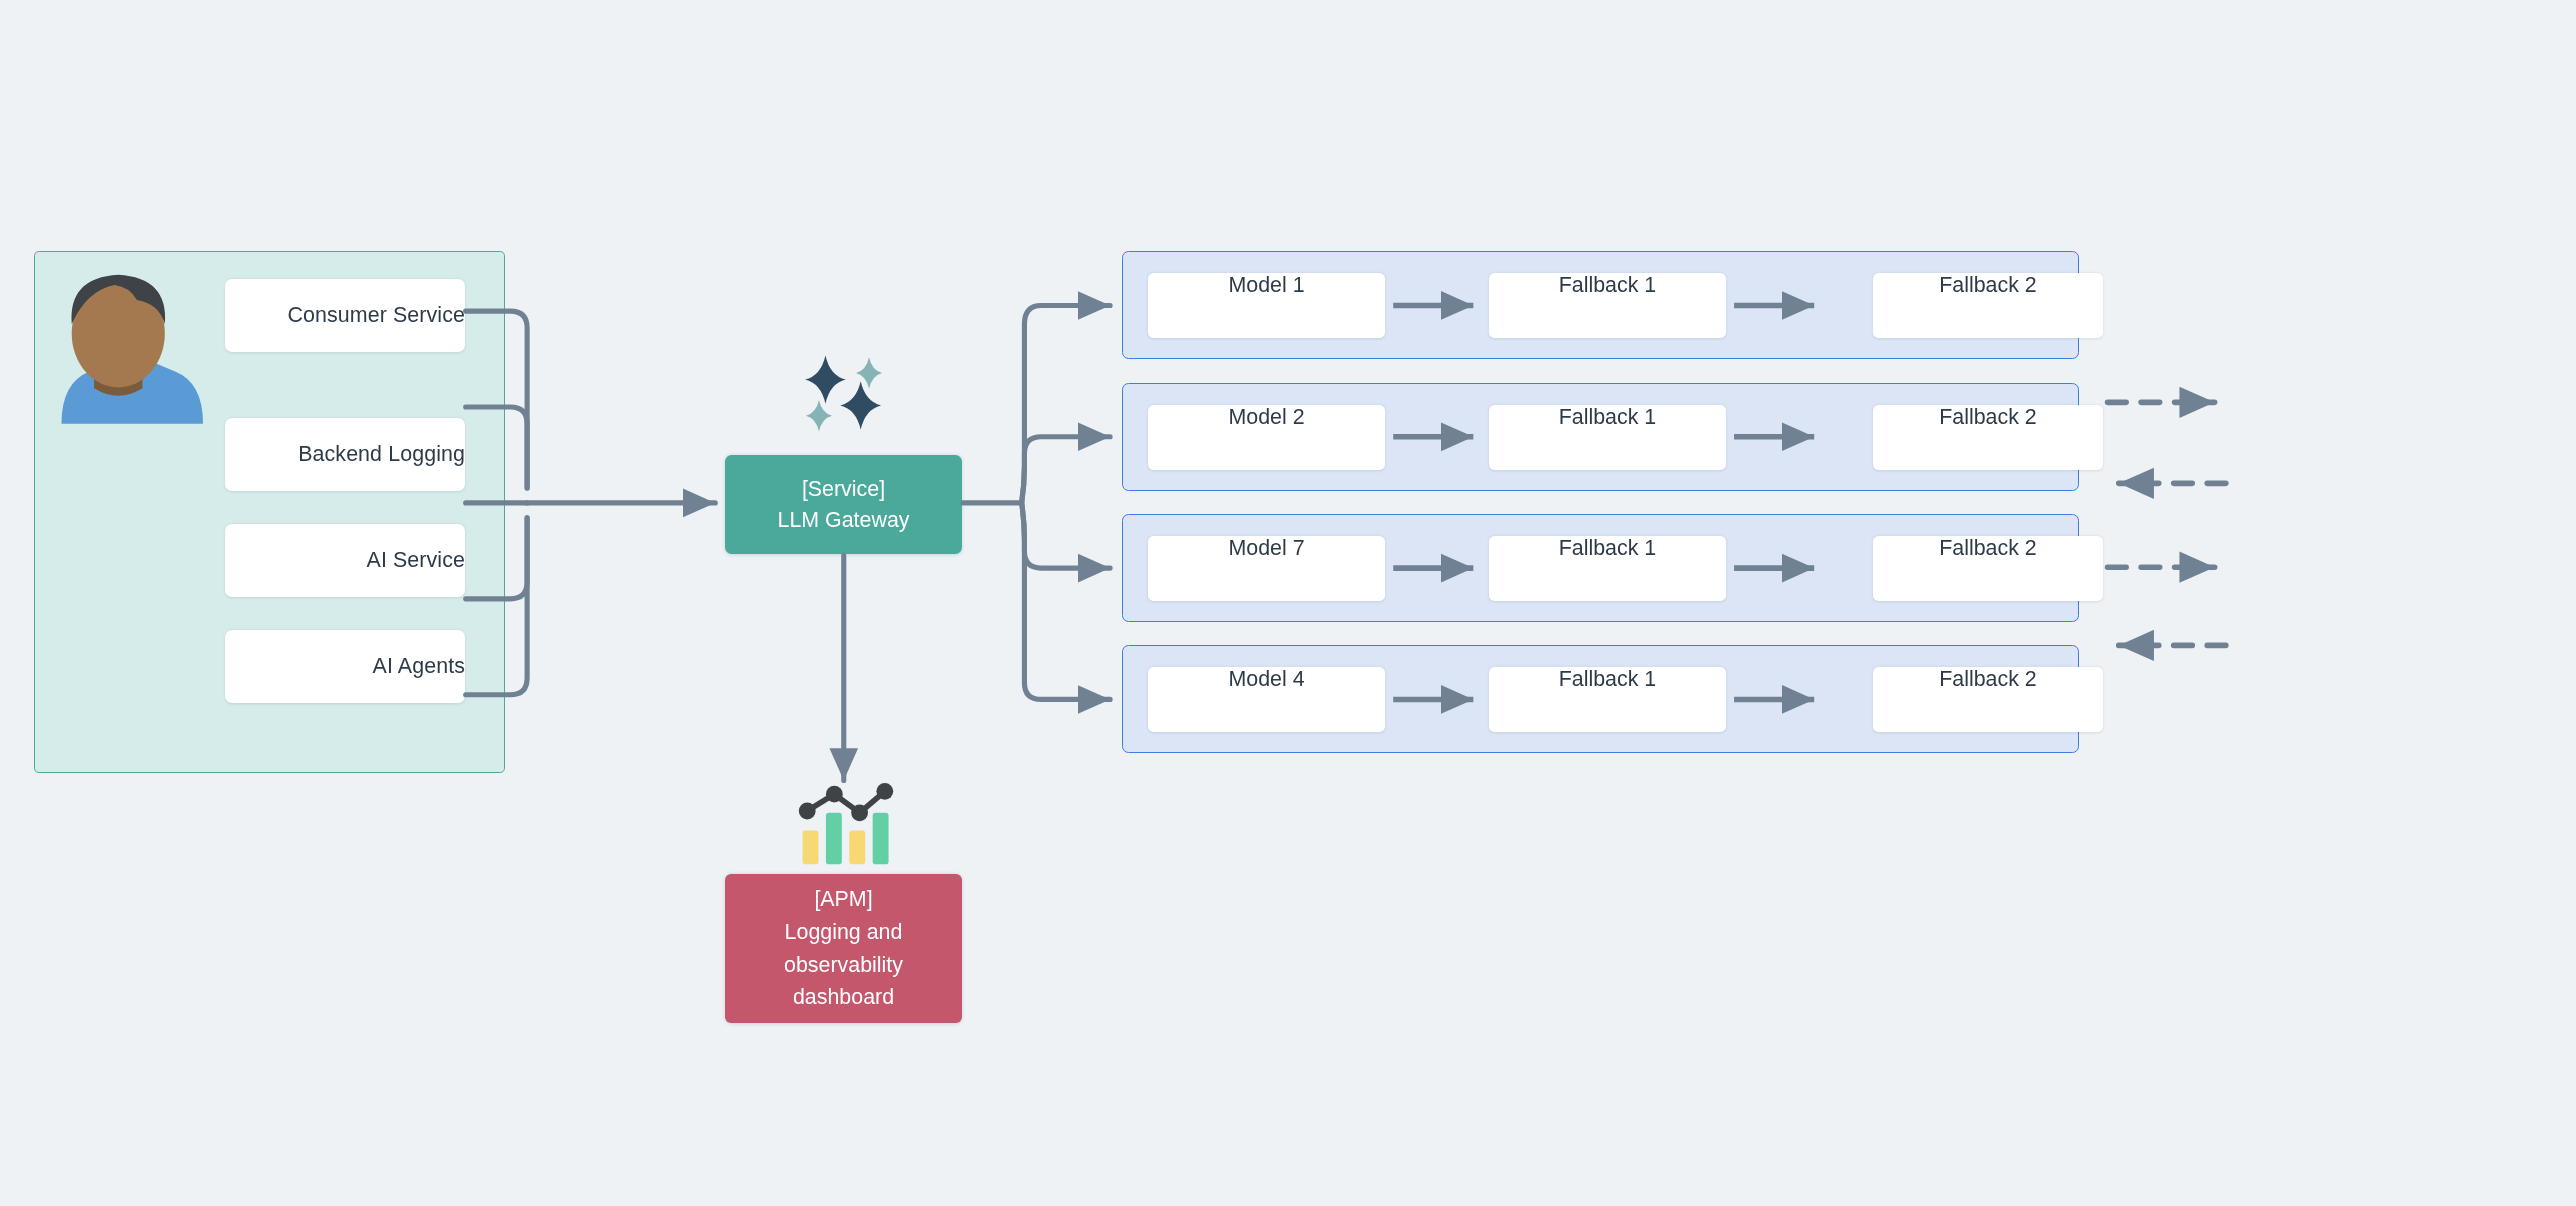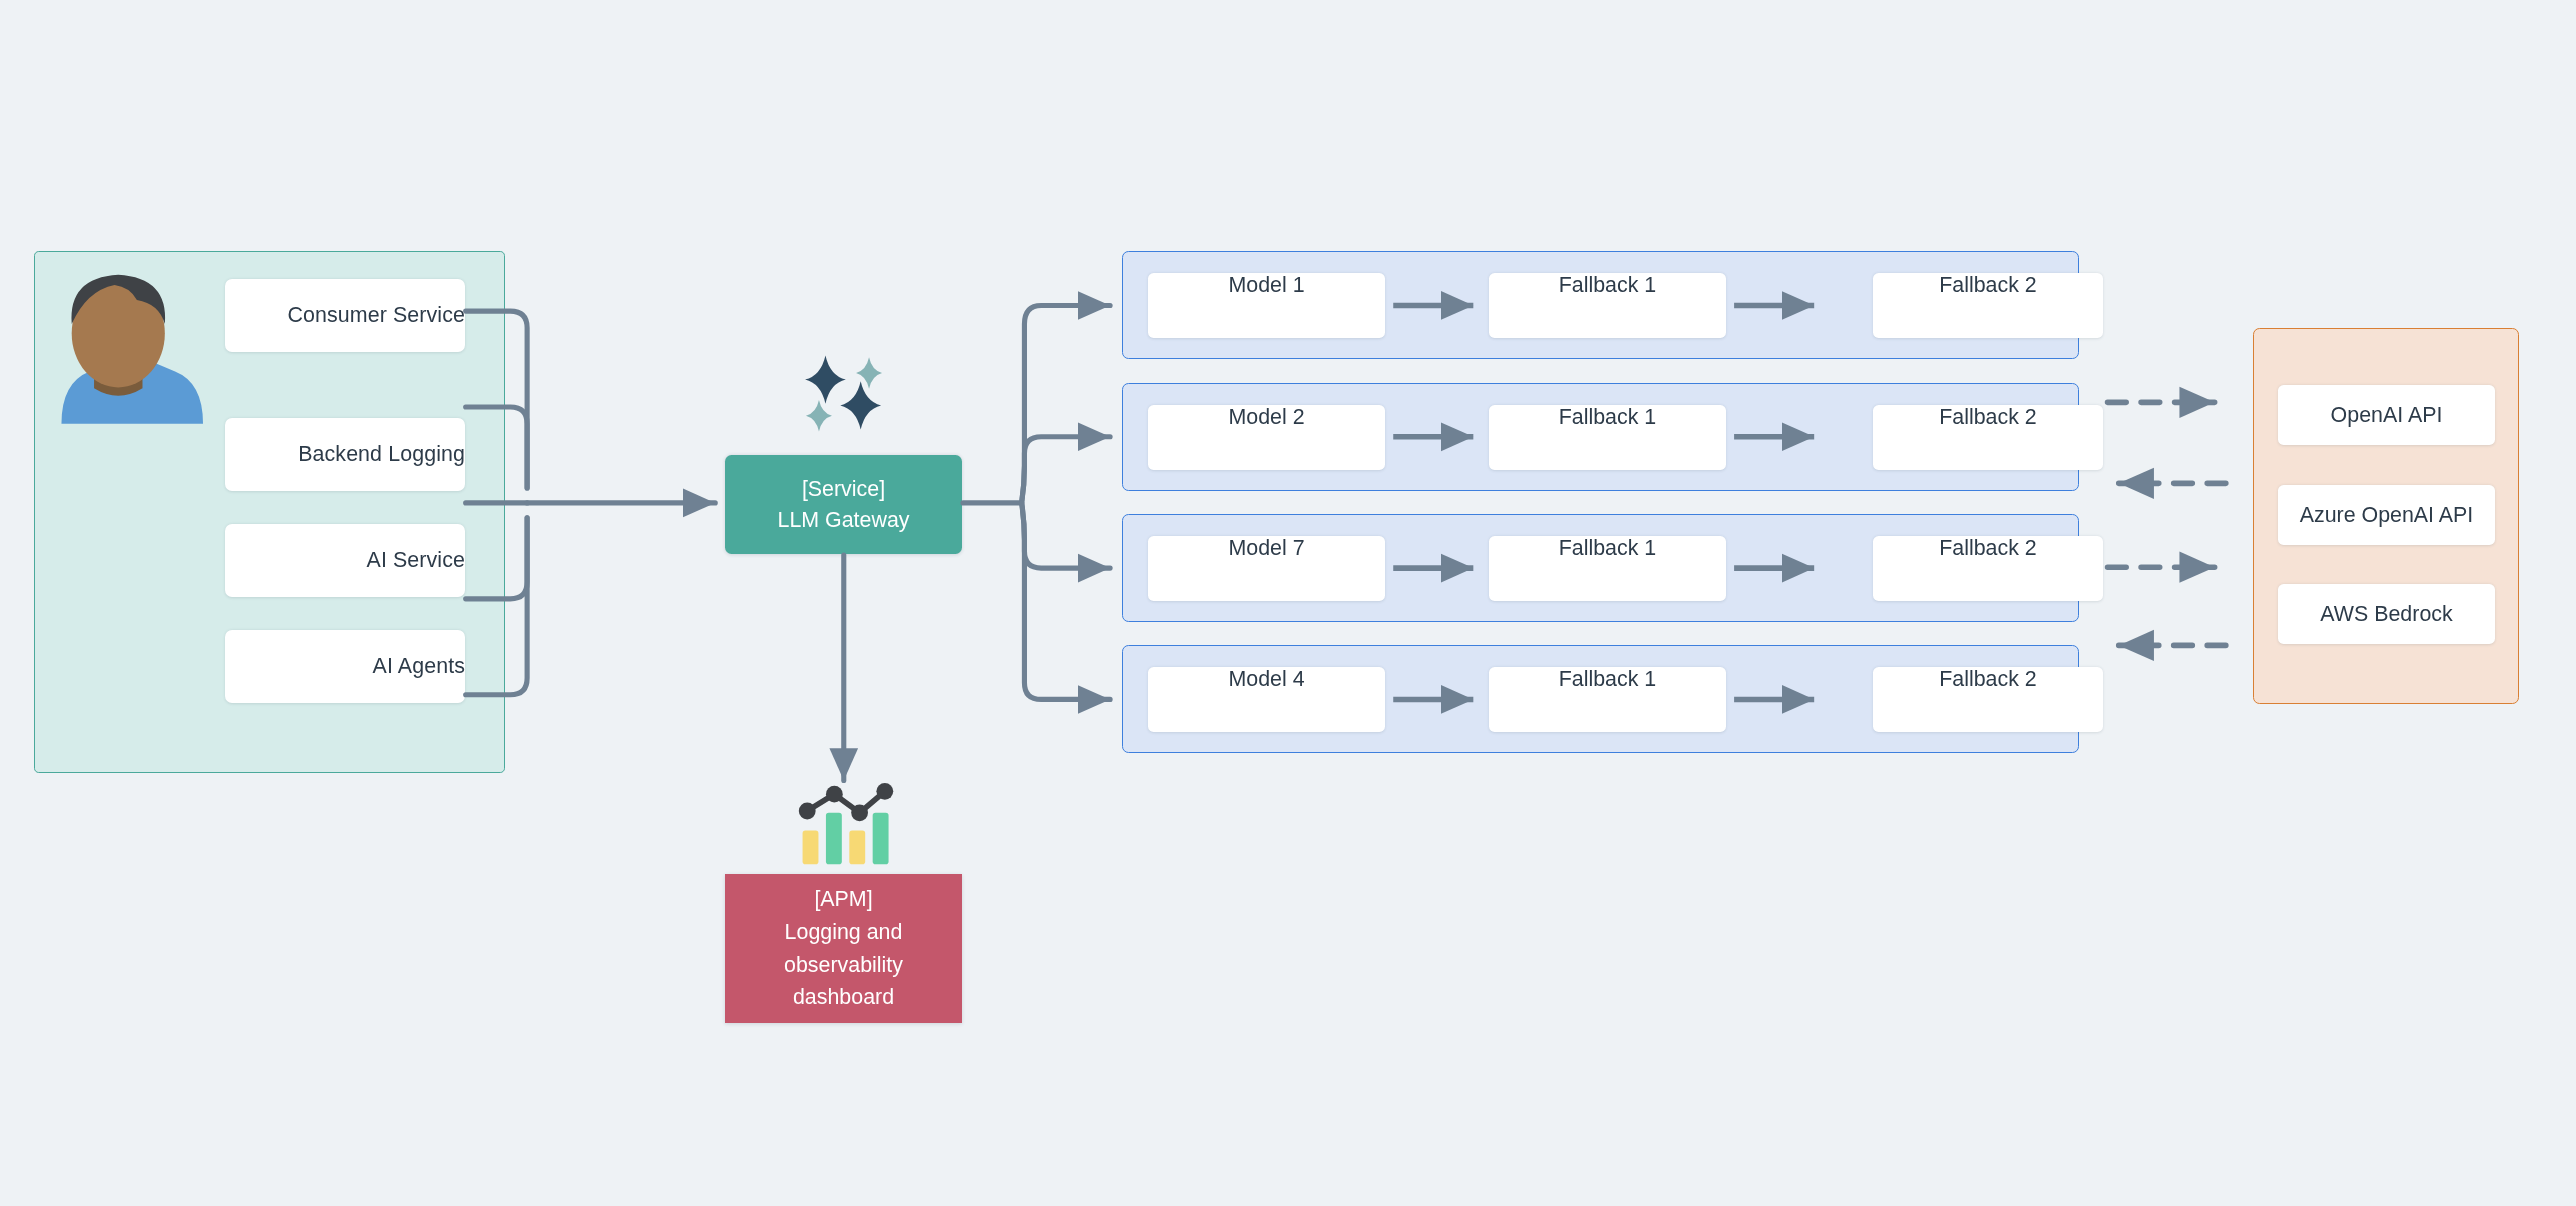--- a/index.html
+++ b/index.html
@@ -32,21 +32,21 @@
     background: #4aa99b; border-radius: 6.5px;
     display: flex; flex-direction: column; align-items: center; justify-content: center;
     color: #ffffff; font-size: 21.4px; line-height: 1.42;
     box-shadow: 0 0.9px 3.7px rgba(40,60,80,.16);
   }
   .sparkles { position: absolute; left: 793px; top: 346px; width: 102px; height: 93px; }
 
   
   .apm {
     position: absolute; left: 725px; top: 874px; width: 237px; height: 149px;
-    background: #c4576b; border-radius: 0;
+    background: #c4576b; border-radius: 6px;
     display: flex; flex-direction: column; align-items: center; justify-content: center;
     color: #ffffff; font-size: 21.4px; line-height: 1.52; text-align: center;
     box-shadow: 0 0.9px 3.7px rgba(40,60,80,.16);
   }
   .apm-icon { position: absolute; left: 796px; top: 782px; width: 101px; height: 86px; }
 
   
   .model-row {
     position: absolute; left: 1122px; width: 957px; height: 108px;
     background: #dbe5f6; border: 1.9px solid #3d7fdd; border-radius: 6.5px;
@@ -182,31 +182,20 @@
         <span>Model 4</span>
       </div>
     <div class="cell cell-1">
         <span>Fallback 1</span>
       </div>
     <div class="cell cell-2">
         <span>Fallback 2</span>
       </div>
   </div>
 
-  <div class="providers-panel">
-    <div class="prov-box prov-0">
-        <span>OpenAI API</span>
-      </div>
-    <div class="prov-box prov-1">
-        <span>Azure OpenAI API</span>
-      </div>
-    <div class="prov-box prov-2">
-        <span>AWS Bedrock</span>
-      </div>
-  </div>
 
   <svg class="overlay" viewBox="0 0 2766 1296">
     <defs>
       <marker id="arrow" viewBox="0 0 10 10" refX="9" refY="5" markerWidth="7" markerHeight="7" orient="auto-start-reverse">
         <path d="M0,1 L9,5 L0,9 z" fill="#6f8193"></path>
       </marker>
       <marker id="arrowdash" viewBox="0 0 10 10" refX="9" refY="5" markerWidth="7" markerHeight="7" orient="auto-start-reverse">
         <path d="M0,1 L9,5 L0,9 z" fill="#6f8193"></path>
       </marker>
       <marker id="arrowsm" viewBox="0 0 10 10" refX="9" refY="5" markerWidth="6.5" markerHeight="6.5" orient="auto-start-reverse">

